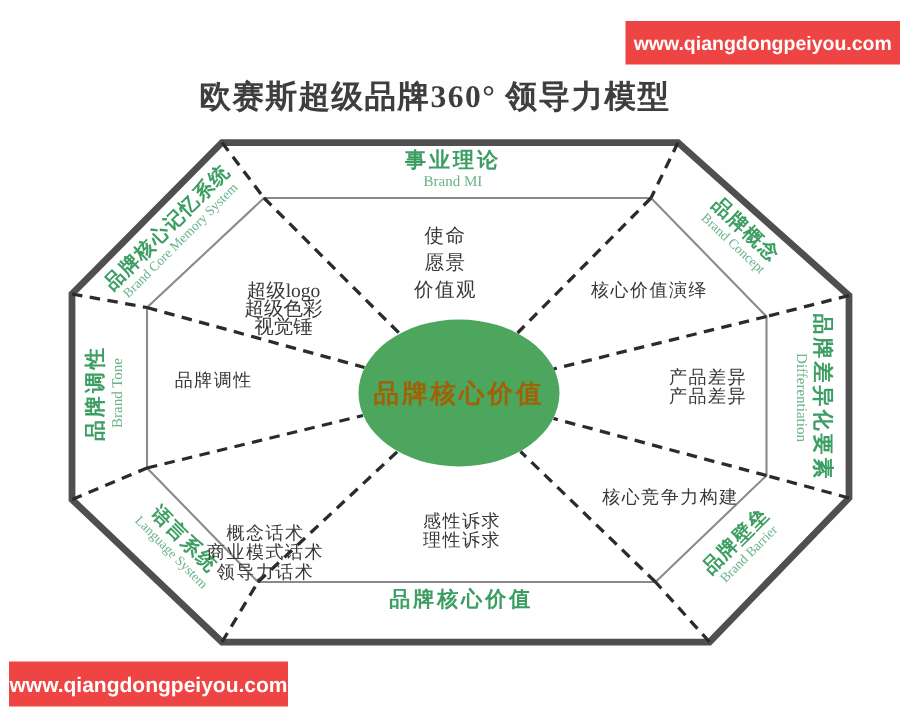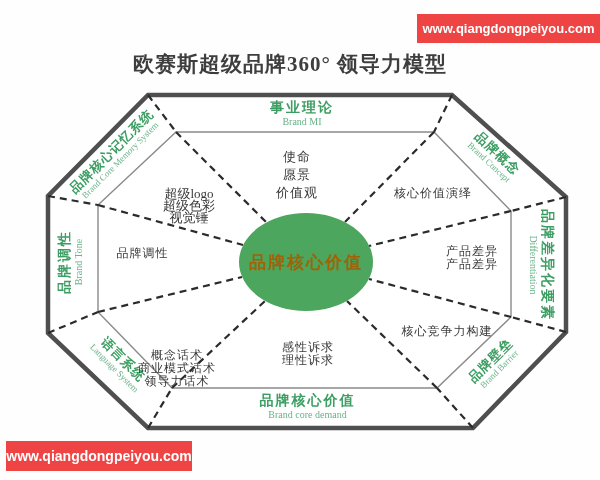--- a/index.html
+++ b/index.html
@@ -111,21 +111,20 @@
   <div class="abs band band-left">
     <span class="zh">品牌调性</span>
     <span class="en">Brand Tone</span>
   </div>
   <div class="abs band band-diag band-bottom-left">
     <span class="zh">语言系统</span>
     <span class="en">Language System</span>
   </div>
   <div class="abs band band-bottom">
     <span class="zh">品牌核心价值</span>
-    <span class="en">Brand core demand</span>
   </div>
   <div class="abs band band-diag band-bottom-right">
     <span class="zh">品牌壁垒</span>
     <span class="en">Brand Barrier</span>
   </div>
   <div class="abs band band-right">
     <span class="zh">品牌差异化要素</span>
     <span class="en">Differentiation</span>
   </div>
   <div class="abs band band-diag band-top-right">

